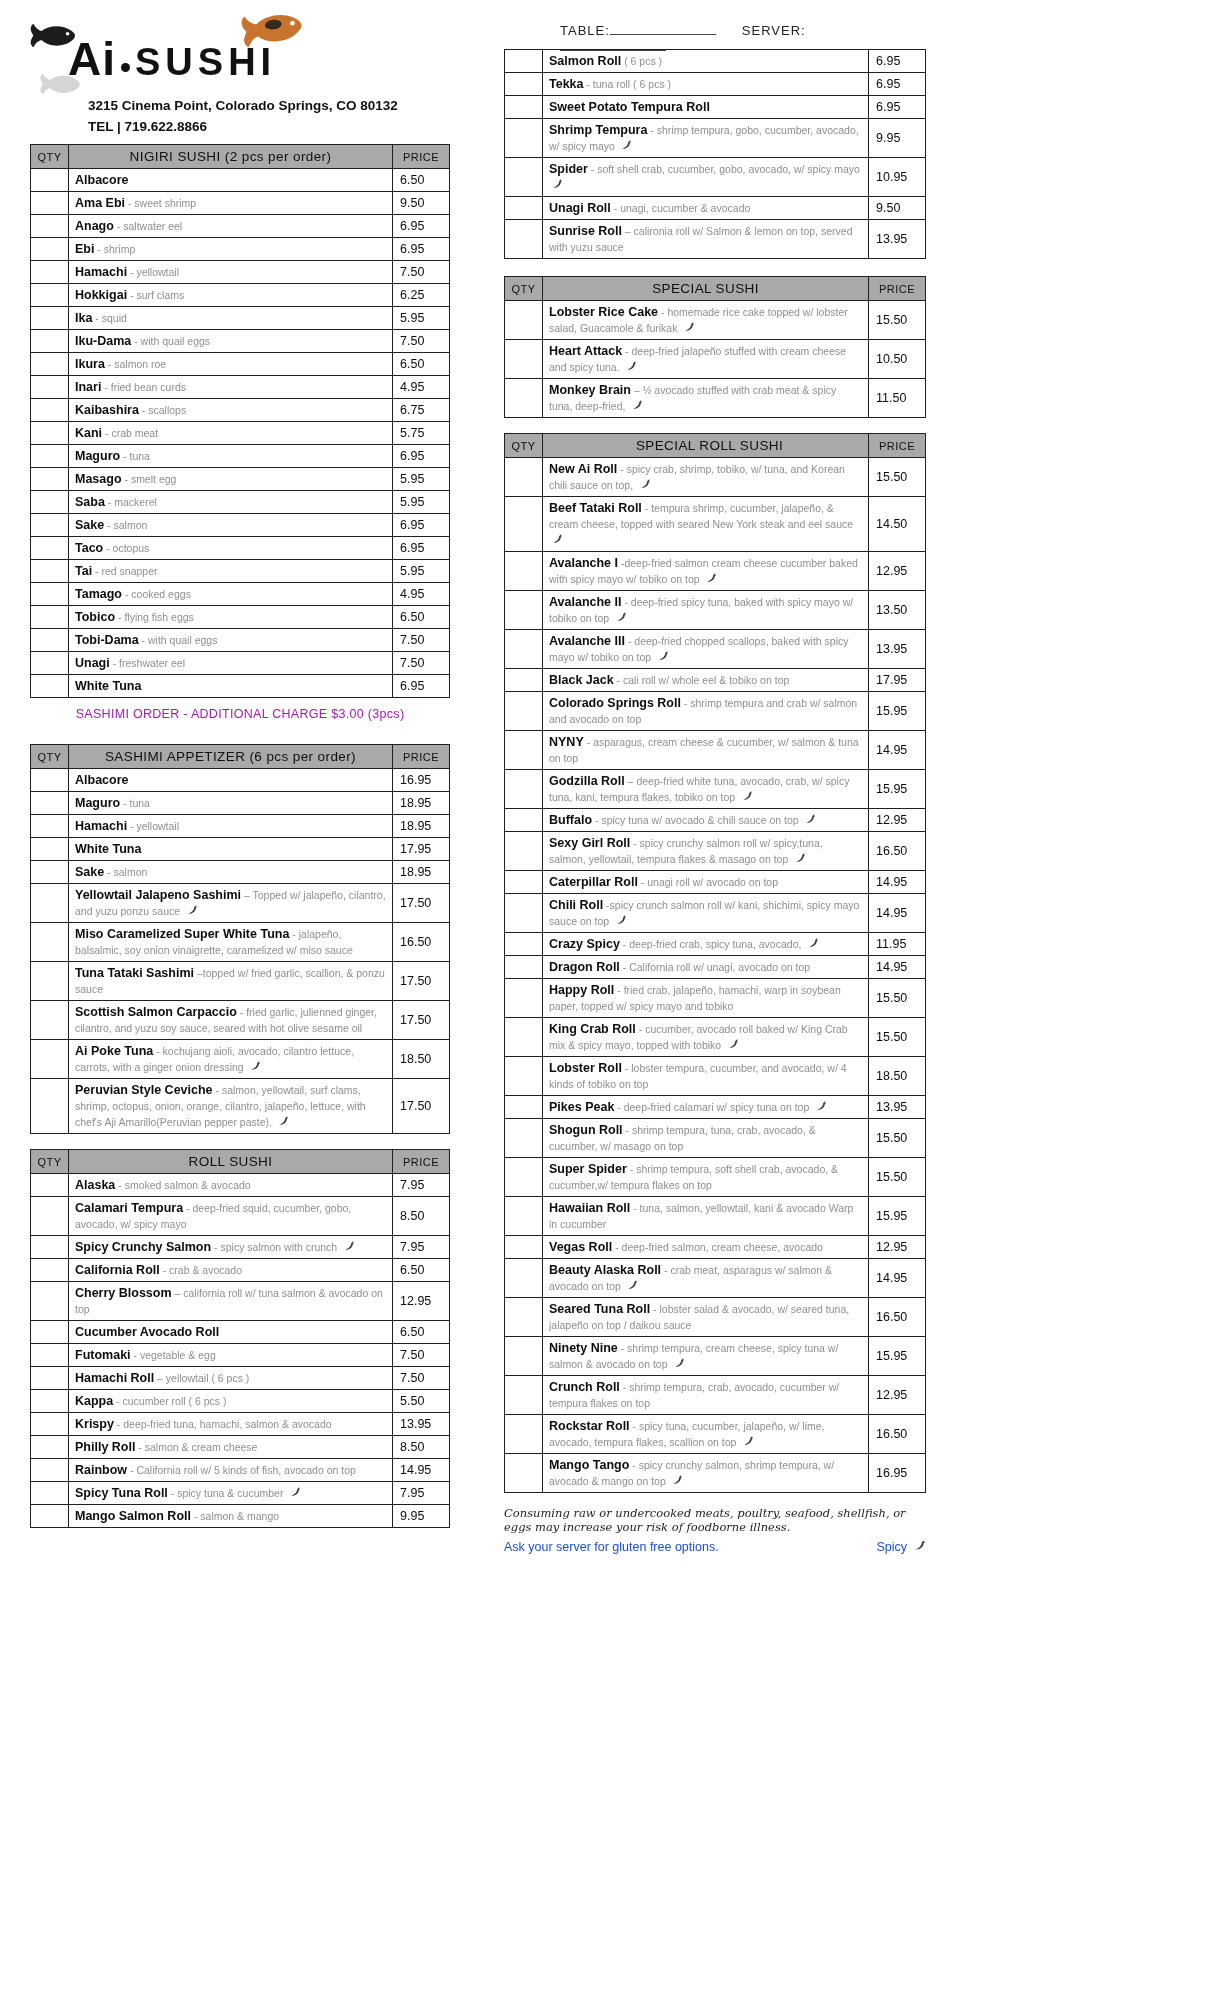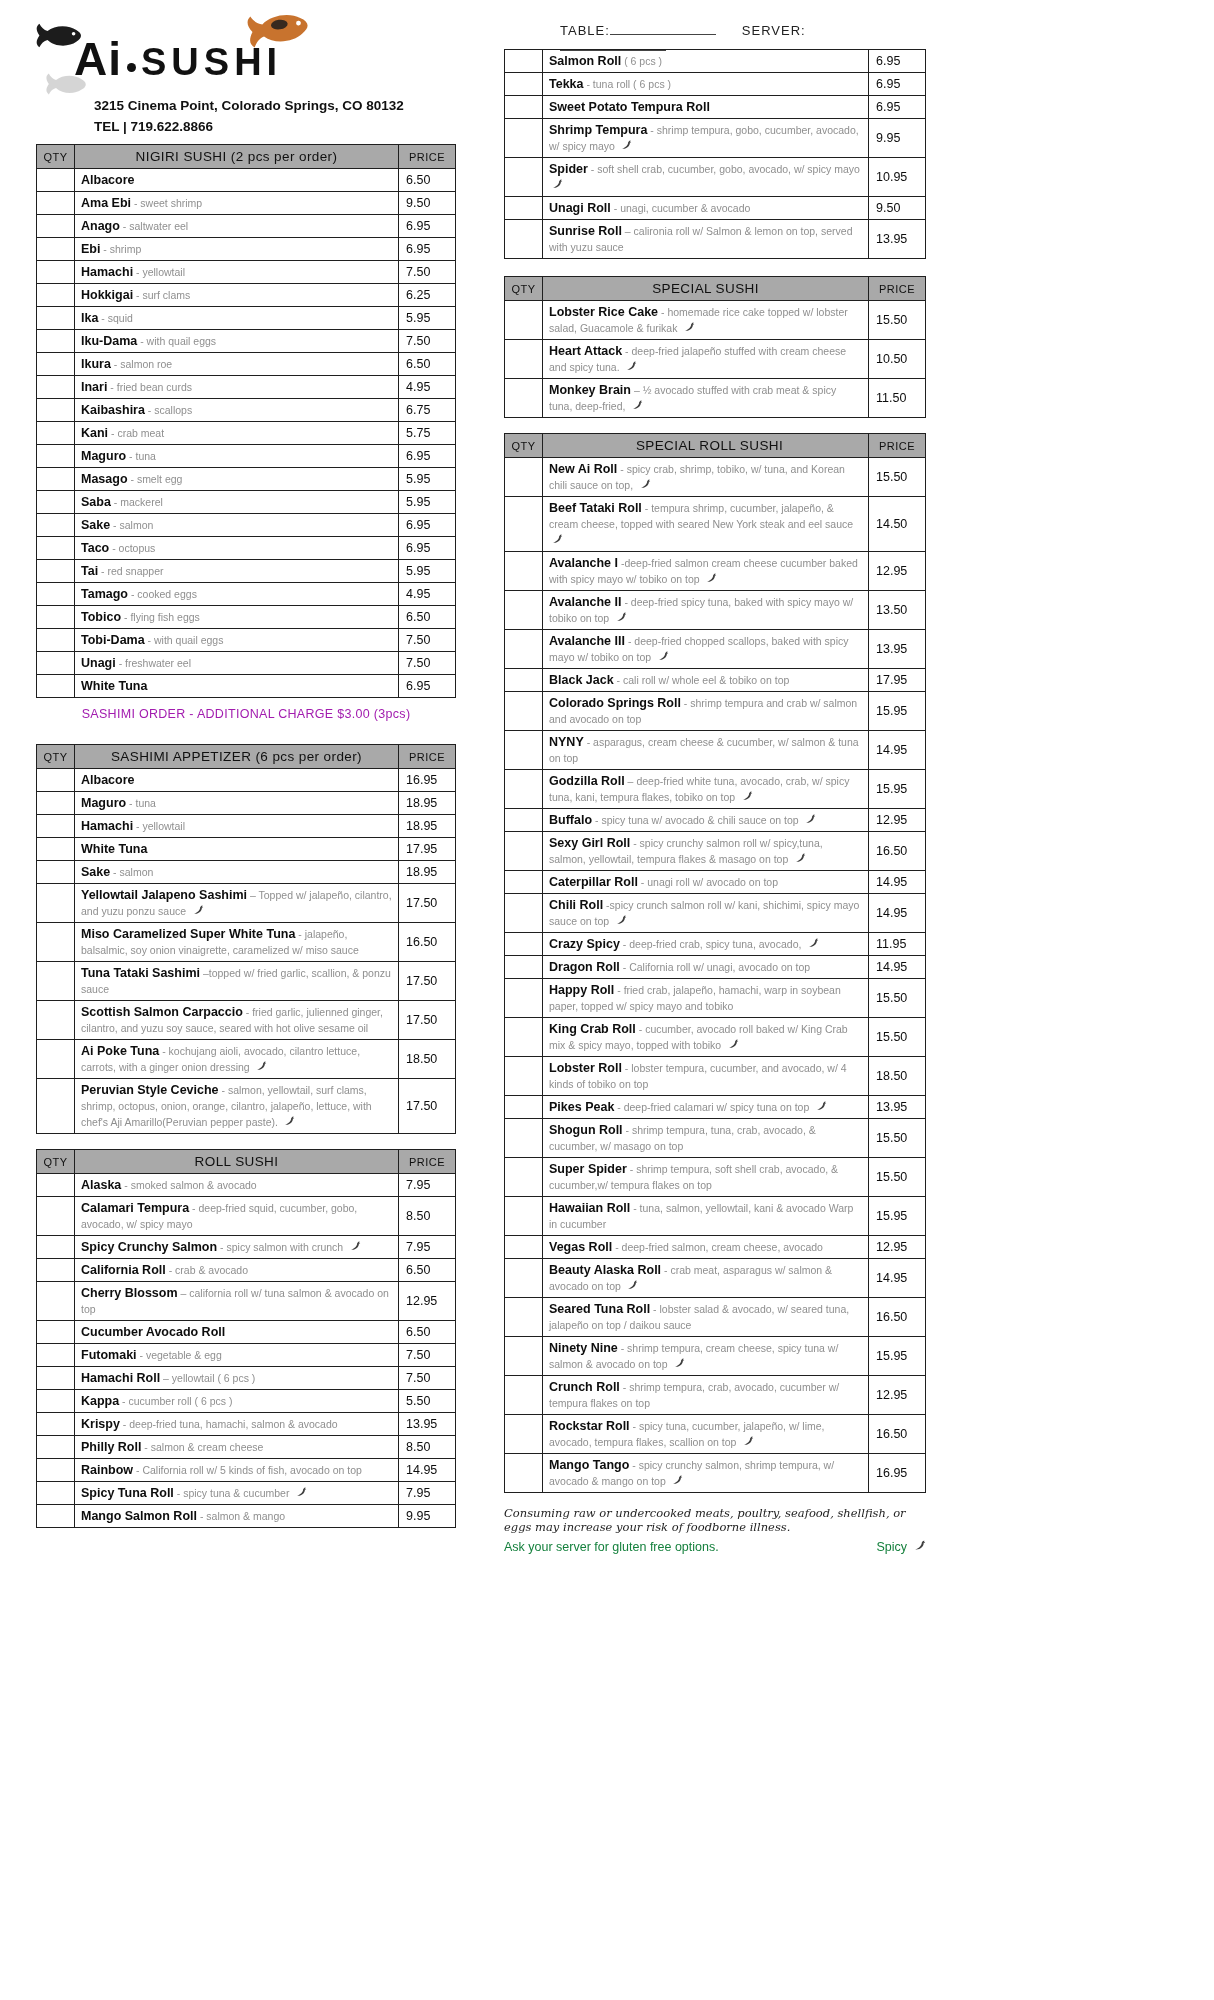--- a/index.html
+++ b/index.html
@@ -1,21 +1,21 @@
 <!DOCTYPE html>
 <html style="--header-gray: #a9a9a9; --desc-gray: #8f8f8f; --border-black: #1f1f1f;"><head>
 <meta charset="utf-8">
 <style>
   * { margin:0; padding:0; box-sizing:border-box; }
   html, body { background:#ffffff; }
   body {
     width:1214px; height:2000px; position:relative; overflow:hidden;
     font-family:"Liberation Sans", sans-serif; color:#111;
   }
-  .col-left  { position:absolute; left:36px;  top:26px; width:420px; }
+  .col-left  { position:absolute; left:30px;  top:26px; width:420px; }
   .col-right { position:absolute; left:504px; top:22px; width:422px; }
 
   
   .brand { position:relative; height:118px; }
   .koi { position:absolute; }
   .koi-left  { left:-4px; top:-4px; }
   .koi-right { left:206px; top:-16px; transform:rotate(-8deg); }
   .koi-ghost { left:6px; top:46px; opacity:.35; }
   .brand-line { position:absolute; left:38px; top:6px; white-space:nowrap; }
   .brand-ai   { font-size:46px; font-weight:bold; letter-spacing:1px; }
@@ -48,21 +48,21 @@
   .mt-rolls   { margin-top:15px; }
   .mt-cont    { margin-top:5px; }
   .mt-special { margin-top:17px; }
   .mt-sproll  { margin-top:15px; }
 
   .pepper { vertical-align:-1px; margin-left:3px; }
 
   
   .footer { margin-top:13px; }
   .disclaimer { font-family:"DejaVu Serif", serif; font-style:italic; font-size:11.5px; color:#1e1e1e; }
-  .footer-row { display:flex; justify-content:space-between; align-items:flex-start; margin-top:6px; color:#15803d; font-size:12.5px; }
+  .footer-row { display:flex; justify-content:space-between; align-items:flex-start; margin-top:6px; color:#1d4ed8; font-size:12.5px; }
   .spicy-word { margin-right:4px; }
 </style>
 </head>
 <body>
 
 <div class="page">
 
   <div class="col-left">
 
     <header class="brand">

